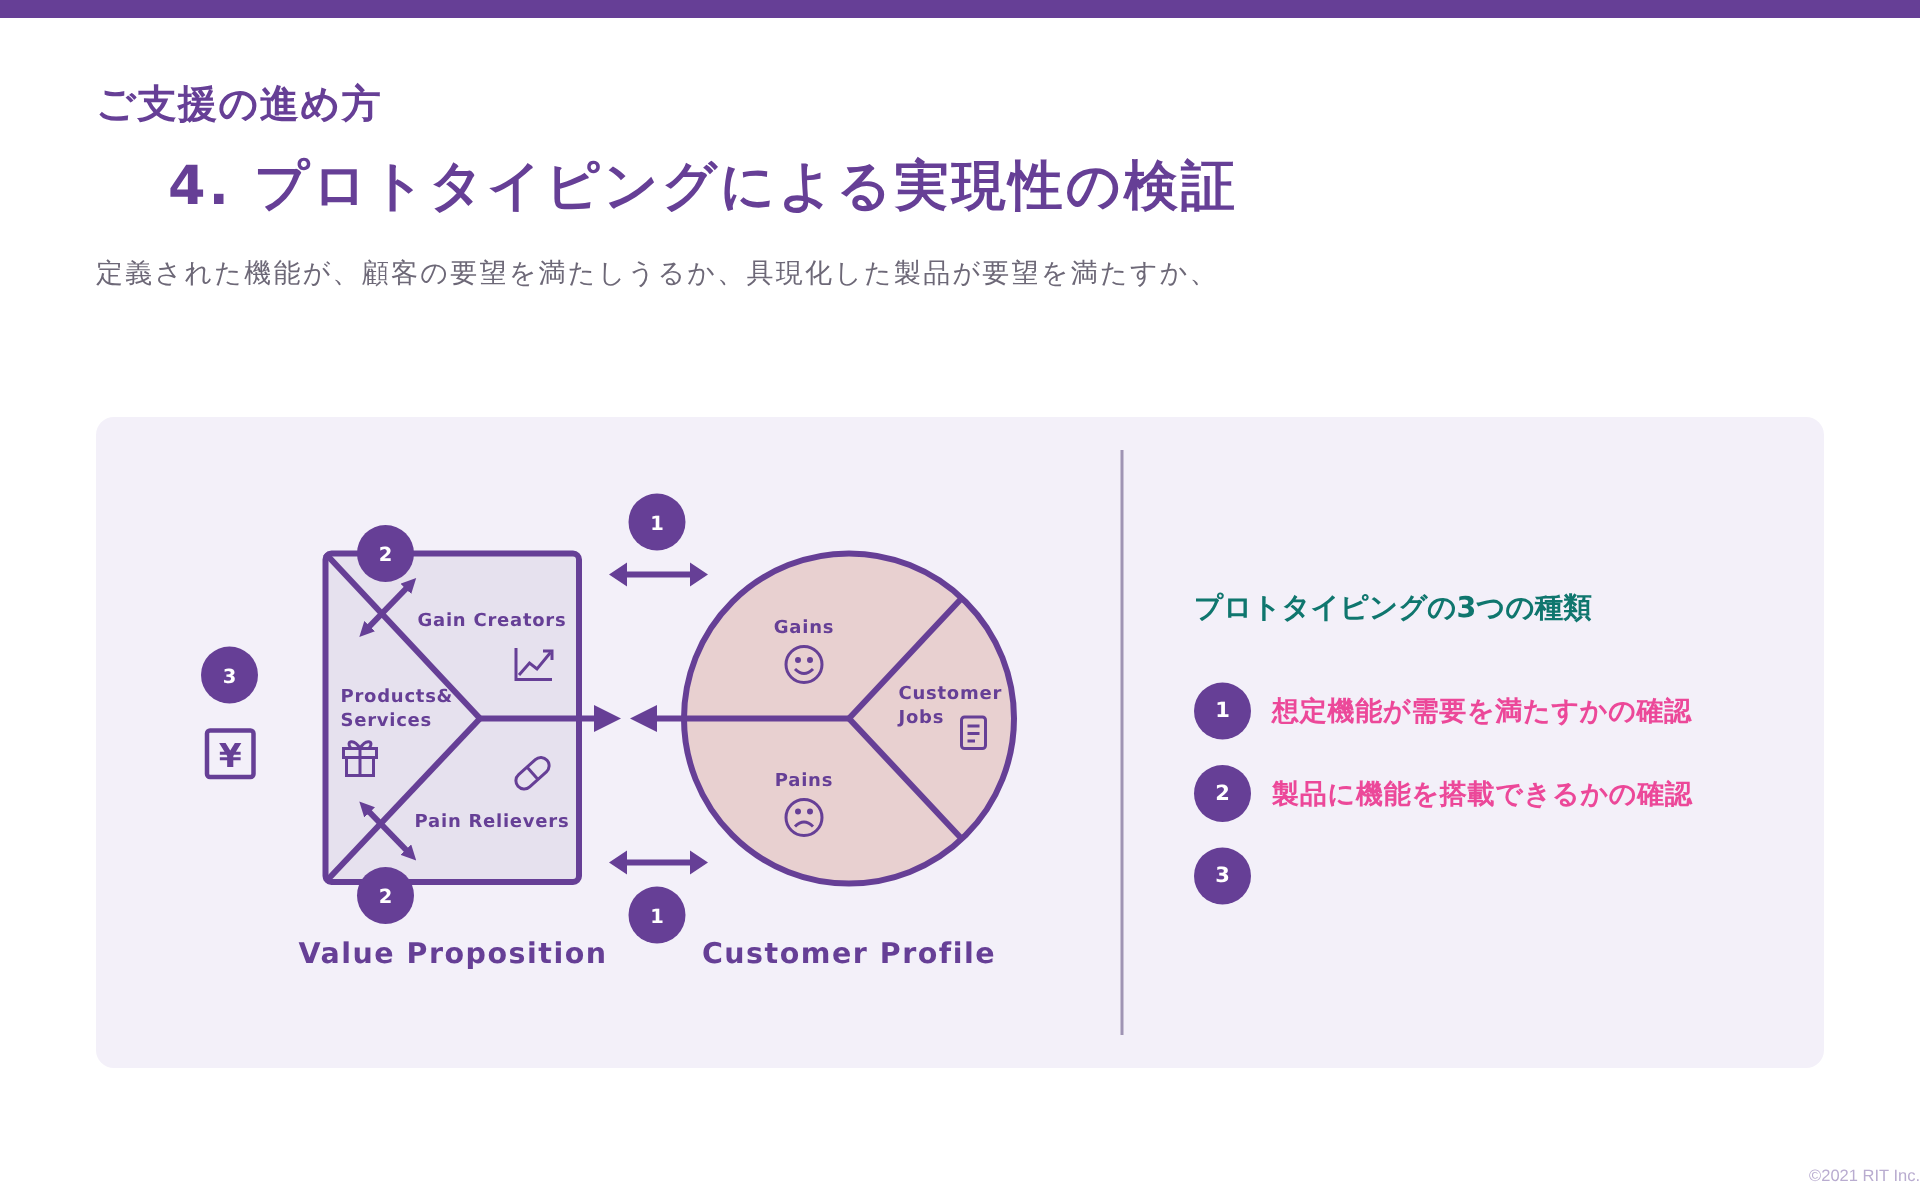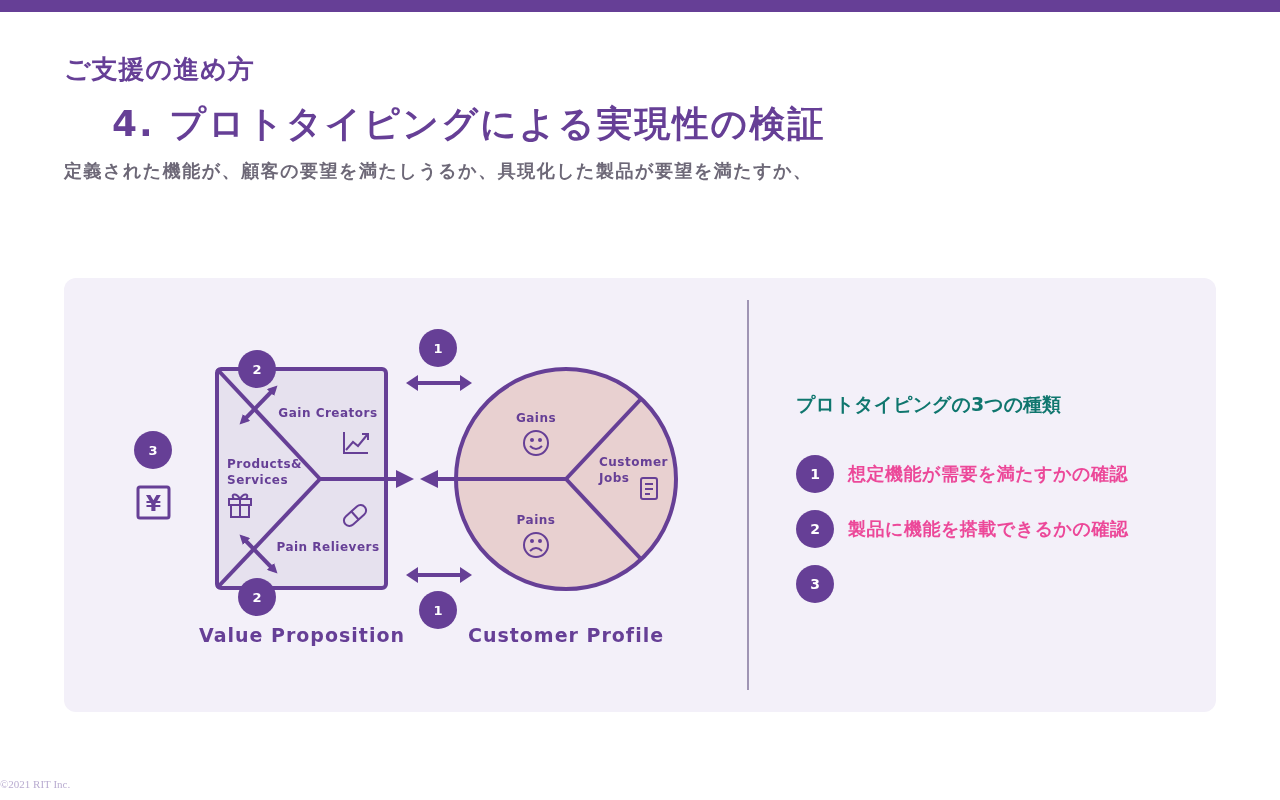--- a/index.html
+++ b/index.html
@@ -5,30 +5,30 @@
   html, body { margin: 0; padding: 0; }
   body {
     width: 1280px; height: 800px; position: relative; overflow: hidden;
     background: #ffffff;
     font-family: "DejaVu Sans", "Liberation Sans", sans-serif;
     color: #633e94;
   }
   .topbar { position: absolute; left: 0; top: 0; width: 1280px; height: 12px; background: #663f96; }
   .section-label { position: absolute; left: 64px; top: 52px; font-size: 26px; font-weight: bold; color: #663f96; letter-spacing: 1px; }
   .page-title { position: absolute; left: 64px; top: 100px; font-size: 36px; font-weight: bold; color: #663f96; letter-spacing: 2px; margin-left: 48px; }
-  .desc { position: absolute; left: 64px; top: 156px; font-size: 18px; font-weight: bold; color: #6d6877; line-height: 30px; letter-spacing: 1.5px; }
+  .desc { position: absolute; left: 64px; top: 168px; font-size: 18px; font-weight: normal; color: #6d6877; line-height: 30px; letter-spacing: 1.5px; }
   .panel { position: absolute; left: 64px; top: 278px; width: 1152px; height: 434px; background: #f3f0f9; border-radius: 12px; }
   .divider { position: absolute; left: 747px; top: 300px; width: 2px; height: 390px; background: #9f94b4; }
   svg.diagram { position: absolute; left: 0; top: 0; }
   .svgtxt { font-family: "DejaVu Sans", "Liberation Sans", sans-serif; font-weight: bold; fill: #663f96; }
   .right-title { position: absolute; left: 796px; top: 392px; font-size: 19px; font-weight: bold; color: #0f766e; }
   .item { position: absolute; left: 796px; display: flex; align-items: center; }
   .item .num { width: 38px; height: 38px; border-radius: 50%; background: #663f96; color: #fff; font-size: 14px; font-weight: bold; display: flex; align-items: center; justify-content: center; }
   .item .txt { margin-left: 14px; font-size: 18px; font-weight: bold; color: #ec4899; letter-spacing: 0.5px; }
-  .footer { position: absolute; left: 0; width: 1280px; top: 778px; text-align: left; font-size: 11px; color: #b9acd0; font-family: Liberation Serif, serif; }
+  .footer { position: absolute; left: 0; width: 1280px; top: 778px; text-align: right; font-size: 11px; color: #b9acd0; font-family: Liberation Sans, sans-serif; }
 </style>
 </head>
 <body>
 
 <div class="topbar"></div>
 
 <div class="section-label">ご支援の進め方</div>
 <div class="page-title">4. プロトタイピングによる実現性の検証</div>
 <div class="desc">
   <div>定義された機能が、顧客の要望を満たしうるか、具現化した製品が要望を満たすか、</div>

